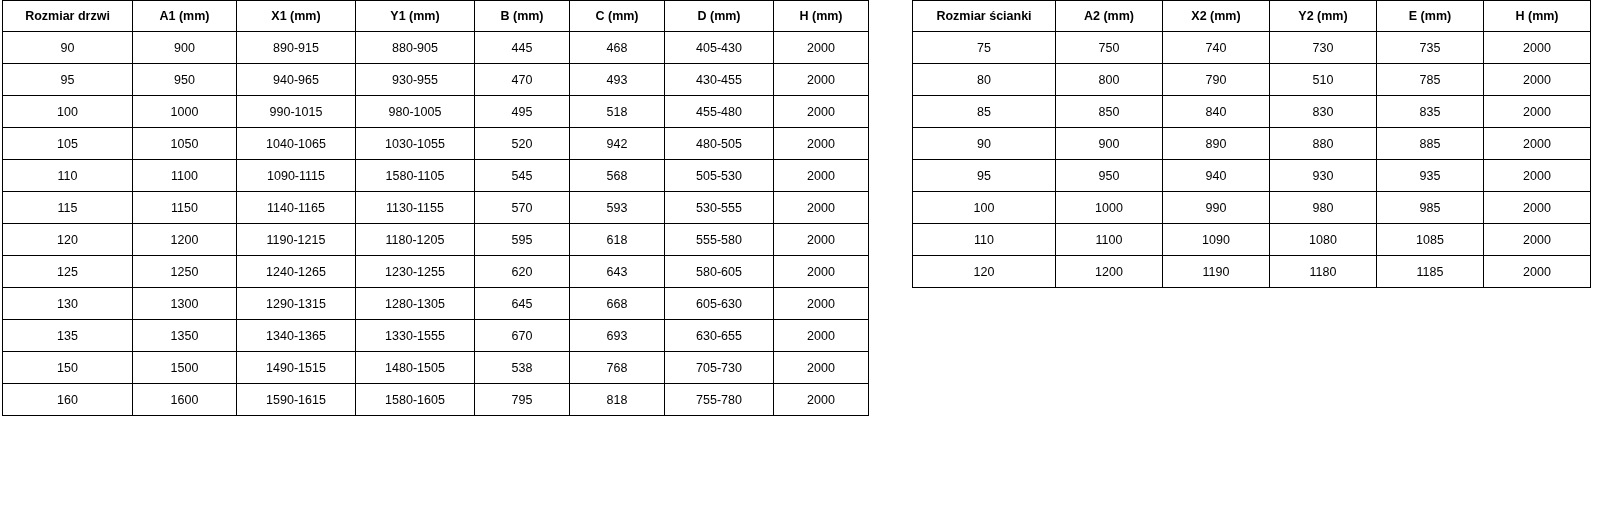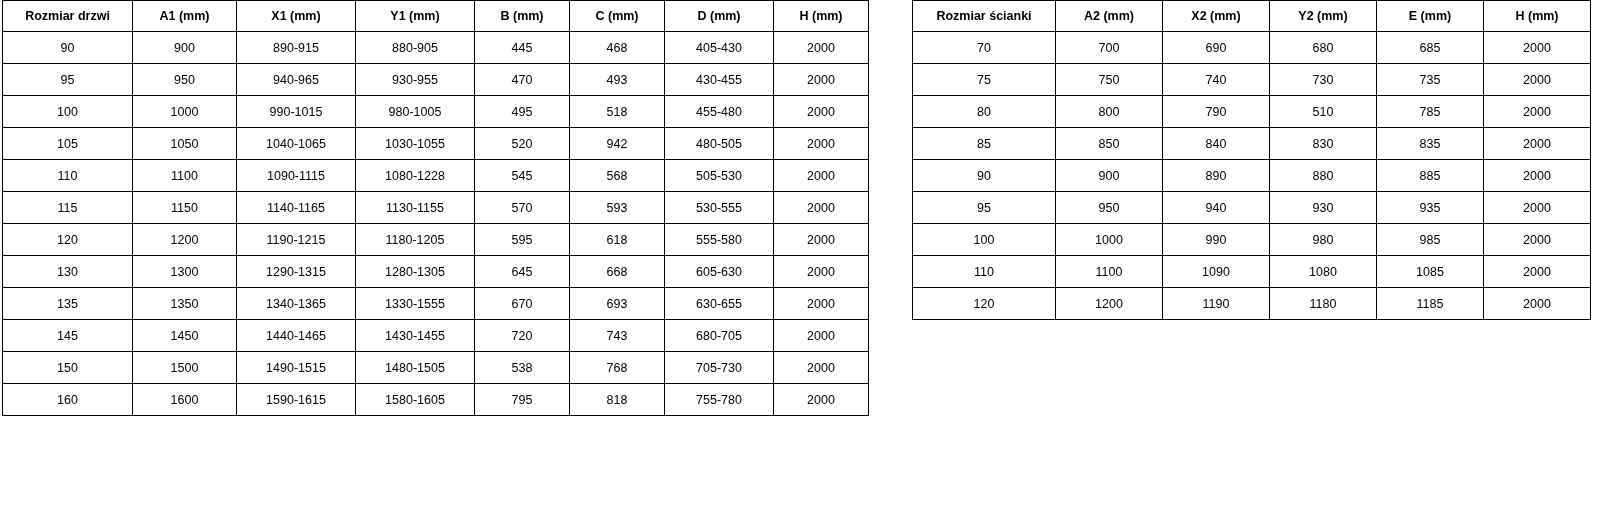--- a/index.html
+++ b/index.html
@@ -132,21 +132,21 @@
           <td>1030-1055</td>
           <td>520</td>
           <td>942</td>
           <td>480-505</td>
           <td>2000</td>
         </tr>
         <tr>
           <td>110</td>
           <td>1100</td>
           <td>1090-1115</td>
-          <td>1080-1228</td>
+          <td>1580-1105</td>
           <td>545</td>
           <td>568</td>
           <td>505-530</td>
           <td>2000</td>
         </tr>
         <tr>
           <td>115</td>
           <td>1150</td>
           <td>1140-1165</td>
           <td>1130-1155</td>
@@ -159,47 +159,47 @@
           <td>120</td>
           <td>1200</td>
           <td>1190-1215</td>
           <td>1180-1205</td>
           <td>595</td>
           <td>618</td>
           <td>555-580</td>
           <td>2000</td>
         </tr>
         <tr>
+          <td>125</td>
+          <td>1250</td>
+          <td>1240-1265</td>
+          <td>1230-1255</td>
+          <td>620</td>
+          <td>643</td>
+          <td>580-605</td>
+          <td>2000</td>
+        </tr>
+        <tr>
           <td>130</td>
           <td>1300</td>
           <td>1290-1315</td>
           <td>1280-1305</td>
           <td>645</td>
           <td>668</td>
           <td>605-630</td>
           <td>2000</td>
         </tr>
         <tr>
           <td>135</td>
           <td>1350</td>
           <td>1340-1365</td>
           <td>1330-1555</td>
           <td>670</td>
           <td>693</td>
           <td>630-655</td>
-          <td>2000</td>
-        </tr>
-        <tr>
-          <td>145</td>
-          <td>1450</td>
-          <td>1440-1465</td>
-          <td>1430-1455</td>
-          <td>720</td>
-          <td>743</td>
-          <td>680-705</td>
           <td>2000</td>
         </tr>
         <tr>
           <td>150</td>
           <td>1500</td>
           <td>1490-1515</td>
           <td>1480-1505</td>
           <td>538</td>
           <td>768</td>
           <td>705-730</td>
@@ -234,28 +234,20 @@
           <th>Rozmiar ścianki</th>
           <th>A2 (mm)</th>
           <th>X2 (mm)</th>
           <th>Y2 (mm)</th>
           <th>E (mm)</th>
           <th>H (mm)</th>
         </tr>
       </thead>
       <tbody>
         <tr>
-          <td>70</td>
-          <td>700</td>
-          <td>690</td>
-          <td>680</td>
-          <td>685</td>
-          <td>2000</td>
-        </tr>
-        <tr>
           <td>75</td>
           <td>750</td>
           <td>740</td>
           <td>730</td>
           <td>735</td>
           <td>2000</td>
         </tr>
         <tr>
           <td>80</td>
           <td>800</td>

